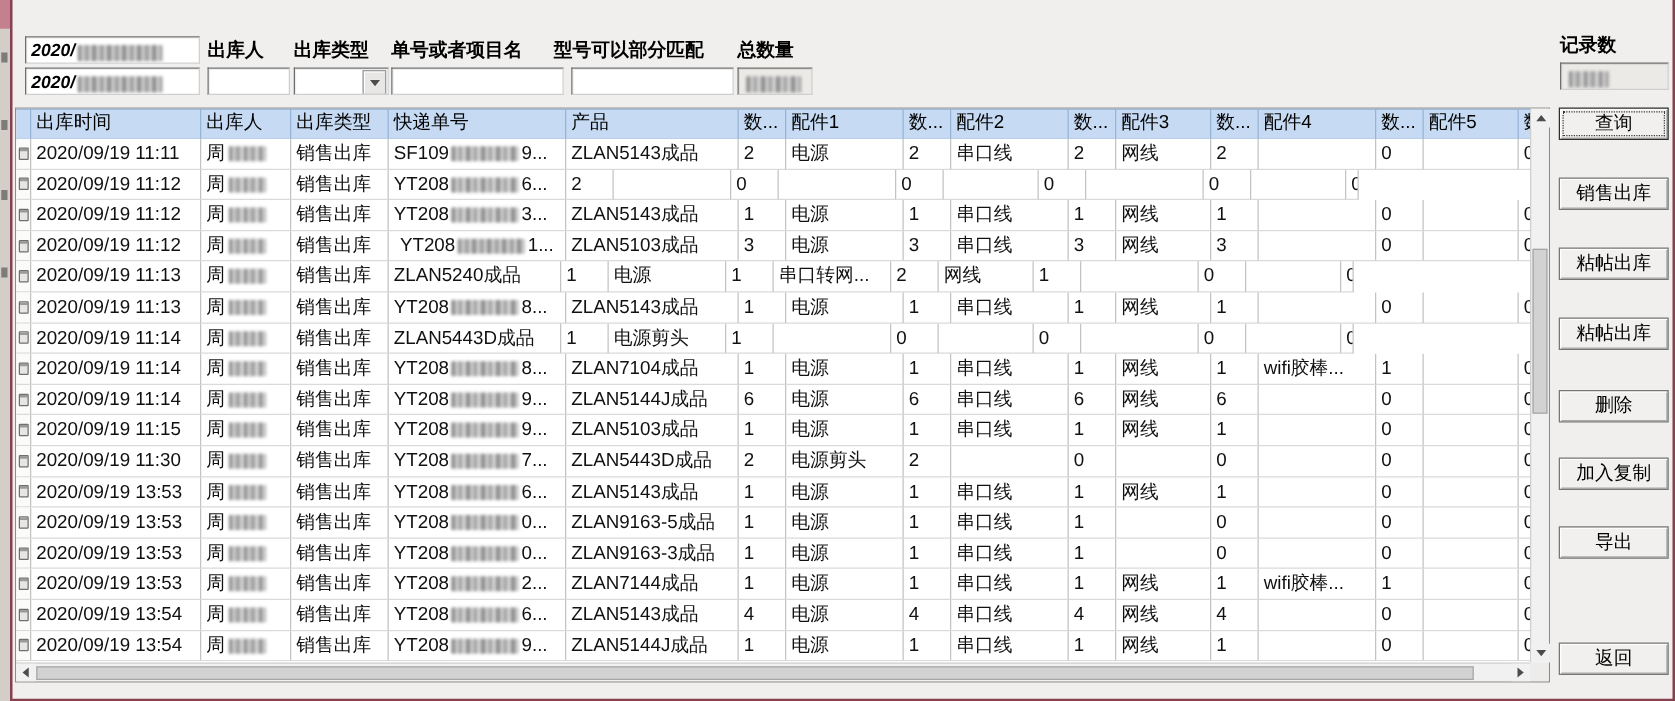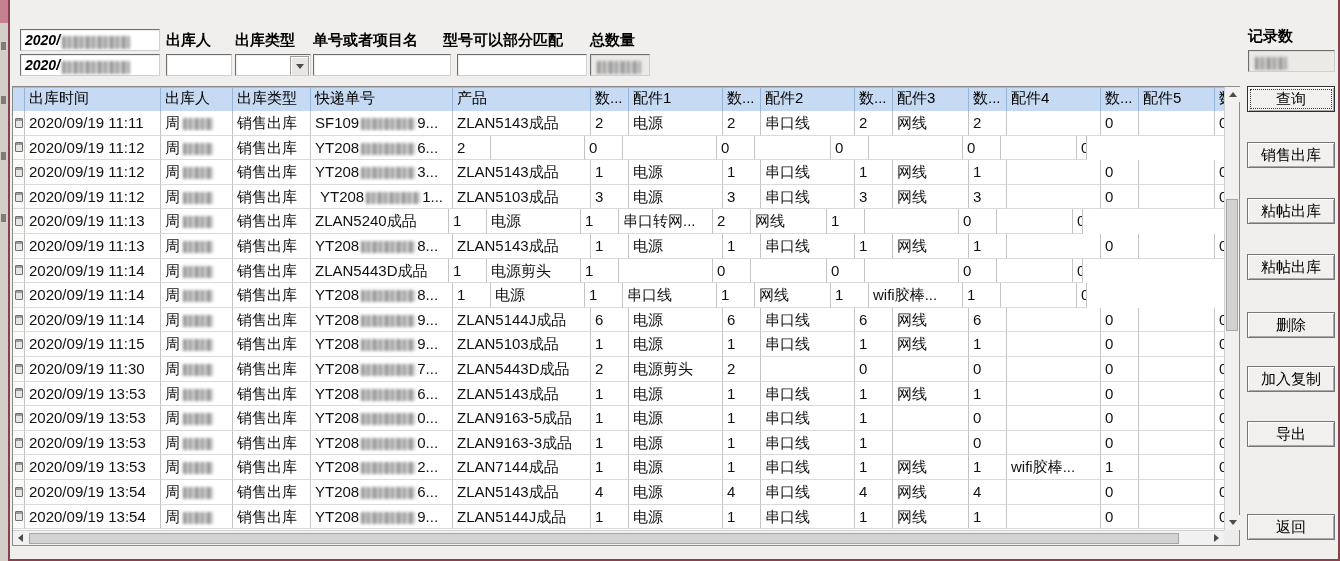--- a/index.html
+++ b/index.html
@@ -285,20 +285,21 @@
           <div class="gc" style="width: 10px;">0</div>
         </div>
         <div class="grow">
           <div class="gc rowhead" style="width: 12px;">
             <span class="rowhead-ico"></span>
           </div>
           <div class="gc" style="width: 136px;">2020/09/19 11:14</div>
           <div class="gc" style="width: 72px;"><span>周</span><span class="rd rd-name"></span></div>
           <div class="gc" style="width: 78px;">销售出库</div>
           <div class="gc" style="width: 142px;"><span>YT208</span><span class="rd rd-exp"></span><span>8...</span></div>
+          <div class="gc" style="width: 138px;">ZLAN7104成品</div>
           <div class="gc" style="width: 38px;">1</div>
           <div class="gc" style="width: 94px;">电源</div>
           <div class="gc" style="width: 38px;">1</div>
           <div class="gc" style="width: 94px;">串口线</div>
           <div class="gc" style="width: 38px;">1</div>
           <div class="gc" style="width: 76px;">网线</div>
           <div class="gc" style="width: 38px;">1</div>
           <div class="gc" style="width: 94px;">wifi胶棒...</div>
           <div class="gc" style="width: 38px;">1</div>
           <div class="gc" style="width: 76px;"></div>

